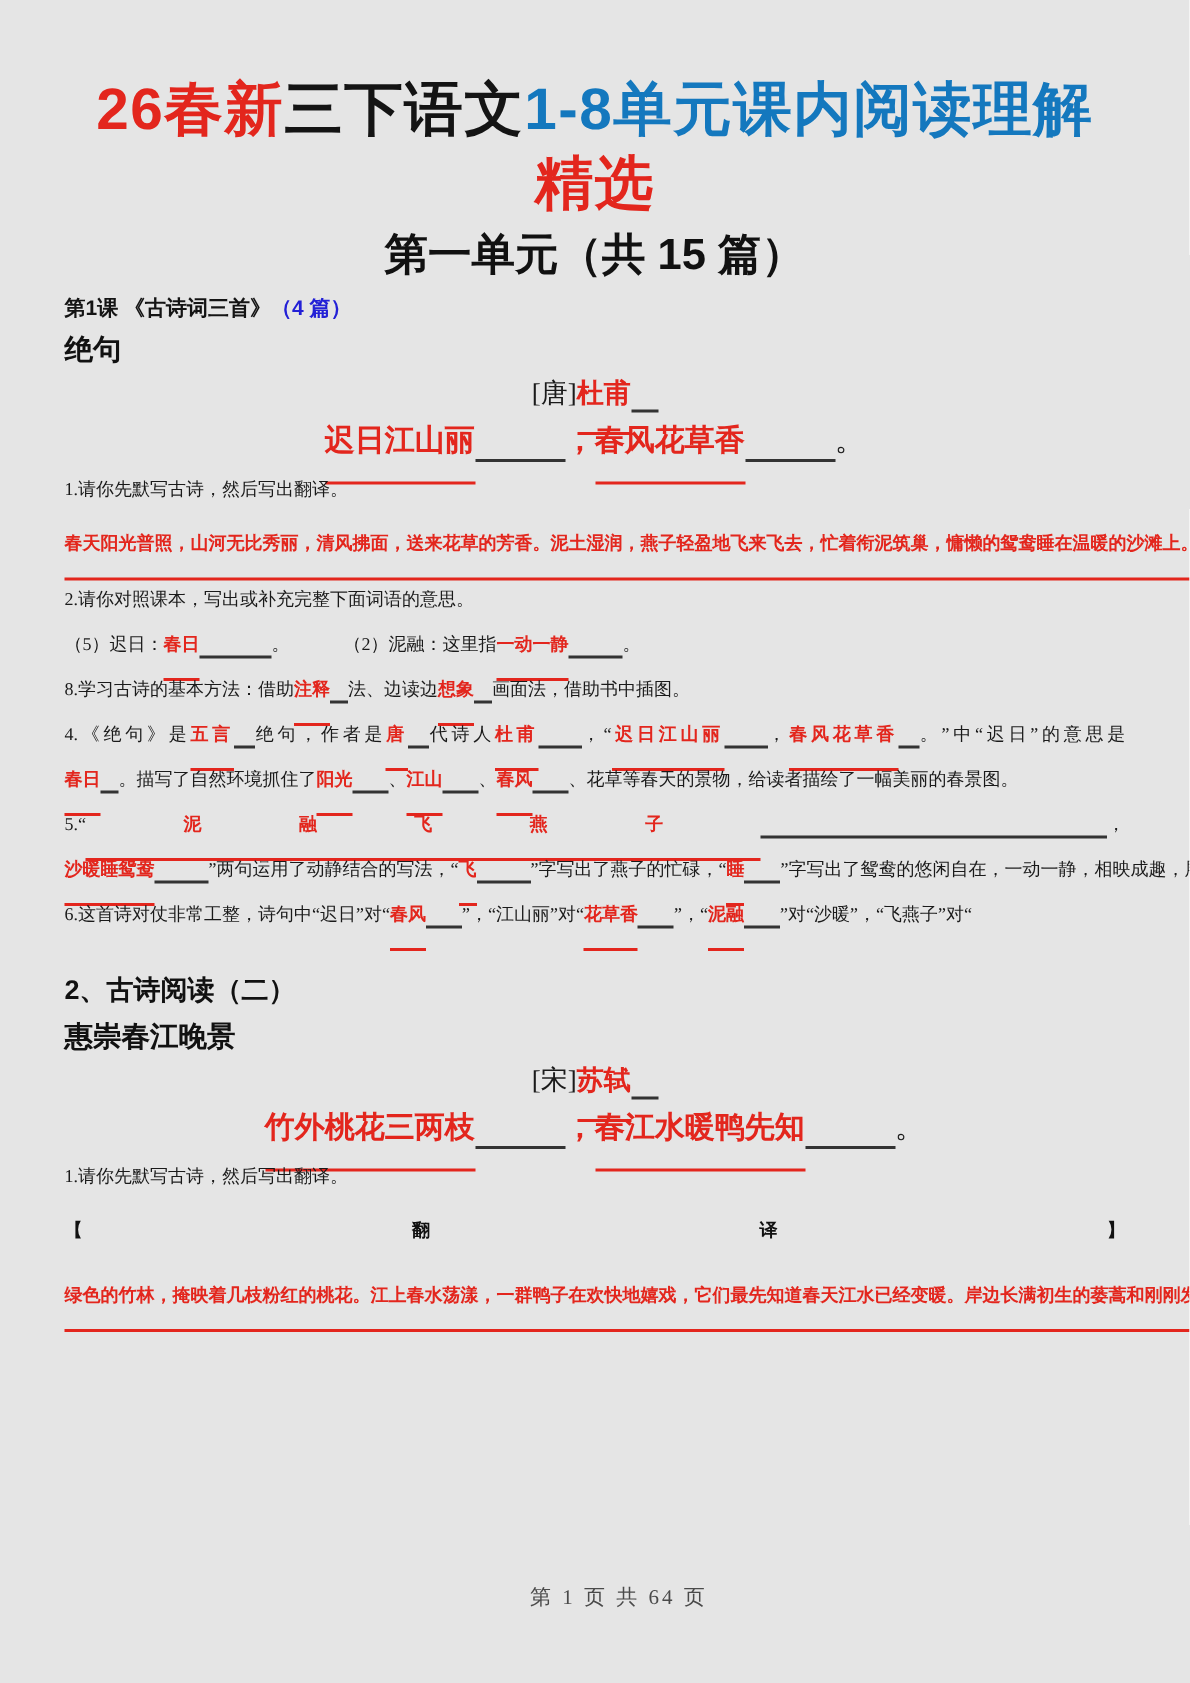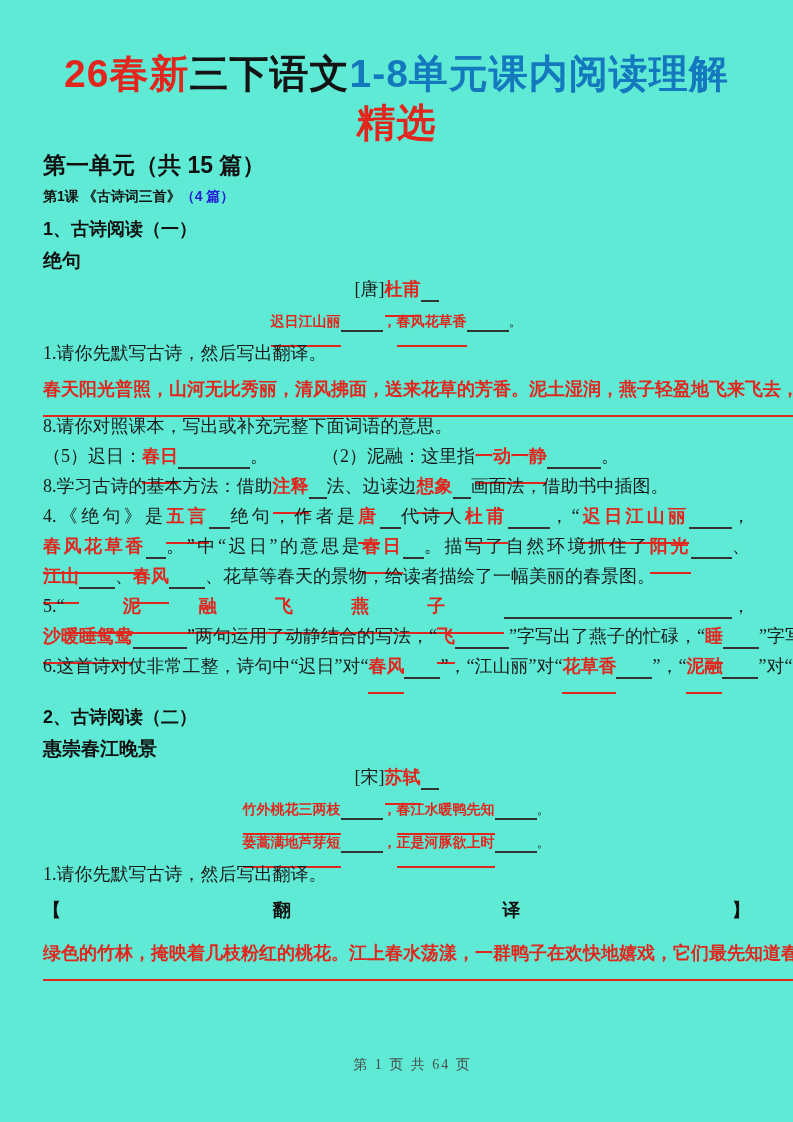--- a/index.html
+++ b/index.html
@@ -9,21 +9,21 @@
     --ink:#1a1a1a;
     --line:#333333;
   }
   html,body{margin:0;padding:0;background:#ffffff;}
   .page{
     position:relative;
     width:793px;height:1122px;
     box-sizing:border-box;
     padding:50px 43px 0 43px;
     overflow:hidden;
-    background:#5eead4;
+    background:#e5e5e5;
     font-family:"Liberation Serif","DejaVu Serif",serif;
     color:var(--ink);
   }
   span[class^="seg-"]{white-space:pre;}
   .seg-plain{color:var(--ink);}
   .seg-plain-bold{color:#111;font-weight:700;font-family:"Liberation Sans","DejaVu Sans",sans-serif;}
   .seg-black{color:#141414;}
   .seg-red{color:var(--answer-red);}
   .seg-blue{color:var(--title-blue);}
   .seg-blue-accent{color:var(--accent-blue);}
@@ -35,22 +35,23 @@
     margin:0;
     text-align:center;
     font-family:"Liberation Sans","DejaVu Sans",sans-serif;
     font-size:39px;
     font-weight:900;
     line-height:1.25;
     letter-spacing:1px;
   }
   .unit-heading{
     margin:2px 0 0 0;
+    text-align:center;
     font-family:"Liberation Sans","DejaVu Sans",sans-serif;
-    font-size:23px;
+    font-size:29px;
     font-weight:800;
     color:#111;
   }
   .lesson-heading{
     margin:6px 0 0 0;
     font-family:"Liberation Sans","DejaVu Sans",sans-serif;
     font-size:14px;
     font-weight:800;
     line-height:1.3;
   }
@@ -70,26 +71,26 @@
     color:#111;
     line-height:27px;
   }
   .poem-author{
     text-align:center;
     font-size:18px;
     line-height:31px;
   }
   .poem-line{
     text-align:center;
-    font-size:14px;
+    font-size:20px;
     line-height:33px;
   }
   .body-para{
     margin:0;
-    font-size:18px;
+    font-size:12px;
     line-height:30px;
     text-align:justify;
   }
   .answer-block{
     line-height:43px;
   }
   .section-2{margin-top:24px;}
   .page-footer{
     position:absolute;
     left:0;bottom:48px;
@@ -106,43 +107,41 @@
 
 <div class="page">
 
   <h1 class="doc-title"><span class="seg-red">26春新</span><span class="seg-black">三下语文</span><span class="seg-blue">1-8单元课内阅读理解</span><span class="seg-red">精选</span></h1>
 
   <h2 class="unit-heading">第一单元（共 15 篇）</h2>
 
   <h3 class="lesson-heading"><span class="seg-black">第1课 《古诗词三首》</span><span class="seg-blue-accent">（4 篇）</span></h3>
 
   <section class="section-1">
-    <h4 class="sec-heading">1、古诗阅读（一）</h4>
 
     <div class="poem-title">绝句</div>
     <div class="poem-author"><span class="seg-plain">[唐]</span><span class="seg-answer-u">杜甫</span><span class="seg-blank">　</span></div>
     <div class="poem-line"><span class="seg-answer-u">迟日江山丽</span><span class="seg-blank">　　　</span><span class="seg-answer">，</span><span class="seg-answer-u">春风花草香</span><span class="seg-blank">　　　</span><span class="seg-plain">。</span></div>
 
     <p class="body-para"><span class="seg-plain">1.请你先默写古诗，然后写出翻译。</span></p>
     <p class="body-para answer-block"><span class="seg-answer-u">春天阳光普照，山河无比秀丽，清风拂面，送来花草的芳香。泥土湿润，燕子轻盈地飞来飞去，忙着衔泥筑巢，慵懒的鸳鸯睡在温暖的沙滩上。</span></p>
-    <p class="body-para"><span class="seg-plain">8.请你对照课本，写出或补充完整下面词语的意思。</span></p>
+    <p class="body-para"><span class="seg-plain">2.请你对照课本，写出或补充完整下面词语的意思。</span></p>
     <p class="body-para"><span class="seg-plain">（5）迟日：</span><span class="seg-answer-u">春日</span><span class="seg-blank">　　　　</span><span class="seg-plain">。</span><span class="seg-plain">　　　</span><span class="seg-plain">（2）泥融：这里指</span><span class="seg-answer-u">一动一静</span><span class="seg-blank">　　　</span><span class="seg-plain">。</span></p>
     <p class="body-para"><span class="seg-plain">8.学习古诗的基本方法：借助</span><span class="seg-answer-u">注释</span><span class="seg-blank">　</span><span class="seg-plain">法、边读边</span><span class="seg-answer-u">想象</span><span class="seg-blank">　</span><span class="seg-plain">画面法，借助书中插图。</span></p>
     <p class="body-para"><span class="seg-plain">4.《绝句》是</span><span class="seg-answer-u">五言</span><span class="seg-blank">　</span><span class="seg-plain">绝句，作者是</span><span class="seg-answer-u">唐</span><span class="seg-blank">　</span><span class="seg-plain">代诗人</span><span class="seg-answer-u">杜甫</span><span class="seg-blank">　　</span><span class="seg-plain">，“</span><span class="seg-answer-u">迟日江山丽</span><span class="seg-blank">　　</span><span class="seg-plain">，</span><span class="seg-answer-u">春风花草香</span><span class="seg-blank">　</span><span class="seg-plain">。”中“迟日”的意思是</span><span class="seg-answer-u">春日</span><span class="seg-blank">　</span><span class="seg-plain">。描写了自然环境抓住了</span><span class="seg-answer-u">阳光</span><span class="seg-blank">　　</span><span class="seg-plain">、</span><span class="seg-answer-u">江山</span><span class="seg-blank">　　</span><span class="seg-plain">、</span><span class="seg-answer-u">春风</span><span class="seg-blank">　　</span><span class="seg-plain">、花草等春天的景物，给读者描绘了一幅美丽的春景图。</span></p>
     <p class="body-para"><span class="seg-plain">5.“</span><span class="seg-answer-u">泥融飞燕子</span><span class="seg-blank">　　　</span><span class="seg-plain">，</span><span class="seg-answer-u">沙暖睡鸳鸯</span><span class="seg-blank">　　　</span><span class="seg-plain">”两句运用了动静结合的写法，“</span><span class="seg-answer-u">飞</span><span class="seg-blank">　　　</span><span class="seg-plain">”字写出了燕子的忙碌，“</span><span class="seg-answer-u">睡</span><span class="seg-blank">　　</span><span class="seg-plain">”字写出了鸳鸯的悠闲自在，一动一静，相映成趣，展现了初春时节一派生机盎然的景象，表达了对春天景色的赞美之情。</span></p>
     <p class="body-para"><span class="seg-plain">6.这首诗对仗非常工整，诗句中“迟日”对“</span><span class="seg-answer-u">春风</span><span class="seg-blank">　　</span><span class="seg-plain">”，“江山丽”对“</span><span class="seg-answer-u">花草香</span><span class="seg-blank">　　</span><span class="seg-plain">”，“</span><span class="seg-answer-u">泥融</span><span class="seg-blank">　　</span><span class="seg-plain">”对“沙暖”，“飞燕子”对“</span></p>
   </section>
 
   <section class="section-2">
     <h4 class="sec-heading">2、古诗阅读（二）</h4>
 
     <div class="poem-title">惠崇春江晚景</div>
     <div class="poem-author"><span class="seg-plain">[宋]</span><span class="seg-answer-u">苏轼</span><span class="seg-blank">　</span></div>
     <div class="poem-line"><span class="seg-answer-u">竹外桃花三两枝</span><span class="seg-blank">　　　</span><span class="seg-answer">，</span><span class="seg-answer-u">春江水暖鸭先知</span><span class="seg-blank">　　　</span><span class="seg-plain">。</span></div>
-    <div class="poem-line"><span class="seg-answer-u">蒌蒿满地芦芽短</span><span class="seg-blank">　　　</span><span class="seg-answer">，</span><span class="seg-answer-u">正是河豚欲上时</span><span class="seg-blank">　　　</span><span class="seg-plain">。</span></div>
 
     <p class="body-para"><span class="seg-plain">1.请你先默写古诗，然后写出翻译。</span></p>
     <p class="body-para answer-block"><span class="seg-plain-bold">【翻译】</span><span class="seg-answer-u">绿色的竹林，掩映着几枝粉红的桃花。江上春水荡漾，一群鸭子在欢快地嬉戏，它们最先知道春天江水已经变暖。岸边长满初生的蒌蒿和刚刚发出嫩芽的芦苇。</span></p>
   </section>
 
   <div class="page-footer">第 1 页 共 64 页</div>
 
 </div>
 
 </body></html>

